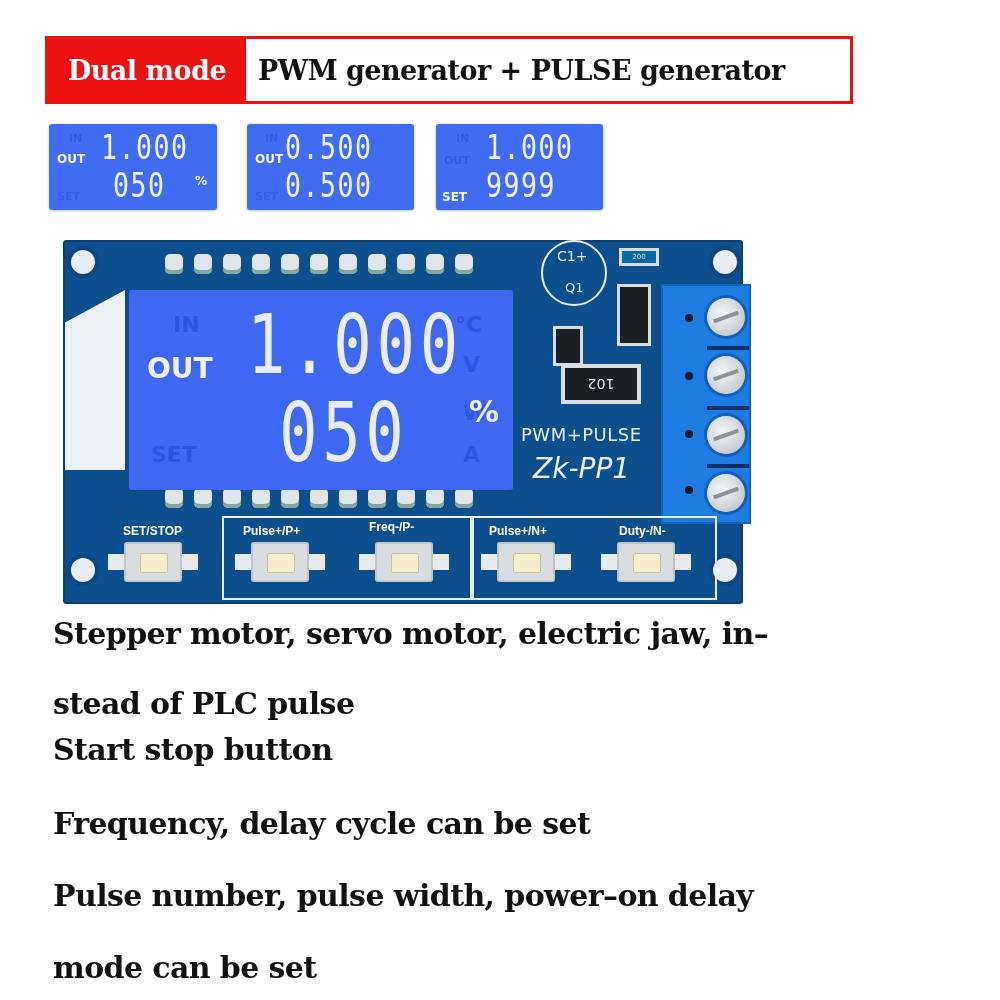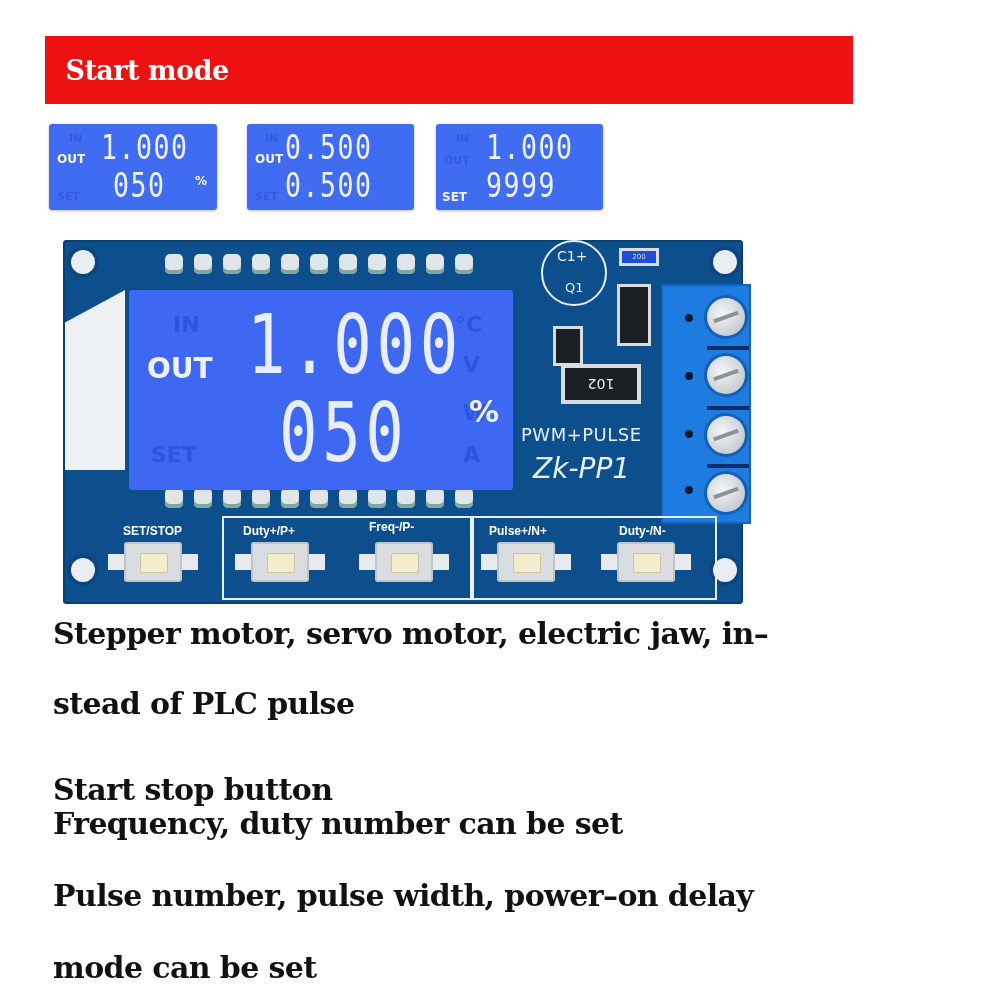--- a/index.html
+++ b/index.html
@@ -49,21 +49,22 @@
   .btn::after { content: ""; position: absolute; left: 14px; top: 9px; width: 26px; height: 18px; background: #f3eccd; border: 1px solid #c9c1a0; border-radius: 2px; }
   .btn-pad { position: absolute; width: 90px; height: 16px; background: #e7ebee; }
 
   
   .desc { position: absolute; left: 53px; color: #111111; font-weight: bold; font-size: 30px; letter-spacing: -0.6px; white-space: nowrap; }
 </style>
 </head>
 <body>
 
 <div class="banner">
-  <div class="banner-left">Start mode</div>
+  <div class="banner-left">Dual mode</div>
+  <div class="banner-right">PWM generator + PULSE generator</div>
 </div>
 
 <div class="mini" style="left:49px; width:168px;">
   <span class="ghost" style="left:20px; top:8px;">IN</span>
   <span class="ghost" style="left:8px; top:66px;">SET</span>
   <span class="lbl" style="left:8px; top:28px;">OUT</span>
   <span class="seg" style="left:52px; top:6px;">1.000</span>
   <span class="seg" style="left:64px; top:44px;">050</span>
   <span class="lbl" style="left:146px; top:50px;">%</span>
 </div>
@@ -127,21 +128,21 @@
     <span class="ghost" style="left:334px; top:152px;">A</span>
     <span class="lbl" style="left:18px; top:62px; font-size:28px;">OUT</span>
     <span class="seg" style="left:118px; top:14px;">1.000</span>
     <span class="seg" style="left:150px; top:102px;">050</span>
     <span class="lbl" style="left:340px; top:104px; font-size:30px;">%</span>
   </div>
 
   <div style="position:absolute; left:478px; top:0px; width:66px; height:66px; border:2px solid #e6f0ff; border-radius:50%;"></div>
   <span class="silk" style="left:494px; top:8px; font-size:14px;">C1+</span>
   <span class="silk" style="left:502px; top:40px; font-size:13px;">Q1</span>
-  <div style="position:absolute; left:556px; top:8px; width:40px; height:18px; background:#1d4ed8; border:3px solid #d8dde2; color:#ddd; font-size:7px; font-family:'DejaVu Sans',sans-serif; text-align:center; line-height:12px;">200</div>
+  <div style="position:absolute; left:556px; top:8px; width:40px; height:18px; background:#0369a1; border:3px solid #d8dde2; color:#ddd; font-size:7px; font-family:'DejaVu Sans',sans-serif; text-align:center; line-height:12px;">200</div>
   <div class="ic" style="left:554px; top:44px; width:34px; height:62px;"></div>
   <div class="ic" style="left:490px; top:86px; width:30px; height:40px;"></div>
   <div style="position:absolute; left:498px; top:124px; width:80px; height:40px; background:#1b1f24; border:4px solid #d8dde2; color:#e9ecef; font-family:'DejaVu Sans',sans-serif; font-size:14px; text-align:center; line-height:32px; transform:rotate(180deg);">102</div>
   <span class="silk" style="left:458px; top:184px; font-size:18px; letter-spacing:0.5px;">PWM+PULSE</span>
   <span class="silk" style="left:470px; top:212px; font-size:28px; font-style:italic;">Zk-PP1</span>
 
   <div class="terminal">
     <div class="tdot" style="top:28px;"></div>
     <div class="tdot" style="top:86px;"></div>
     <div class="tdot" style="top:144px;"></div>
@@ -155,35 +156,35 @@
     <div class="screw" style="top:188px;"></div>
   </div>
 
   <div class="btn-group-box" style="left:159px; top:276px; width:250px; height:84px;"></div>
   <div class="btn-group-box" style="left:409px; top:276px; width:245px; height:84px;"></div>
 
   <span class="btn-label" style="left:60px; top:284px;">SET/STOP</span>
   <div class="btn-pad" style="left:45px; top:314px;"></div>
   <div class="btn" style="left:61px; top:302px;"></div>
 
-  <span class="btn-label" style="left:180px; top:284px;">Duty+/P+</span>
+  <span class="btn-label" style="left:180px; top:284px;">Pulse+/P+</span>
   <div class="btn-pad" style="left:172px; top:314px;"></div>
   <div class="btn" style="left:188px; top:302px;"></div>
 
   <span class="btn-label" style="left:306px; top:280px;">Freq-/P-</span>
   <div class="btn-pad" style="left:296px; top:314px;"></div>
   <div class="btn" style="left:312px; top:302px;"></div>
 
   <span class="btn-label" style="left:426px; top:284px;">Pulse+/N+</span>
   <div class="btn-pad" style="left:418px; top:314px;"></div>
   <div class="btn" style="left:434px; top:302px;"></div>
 
   <span class="btn-label" style="left:556px; top:284px;">Duty-/N-</span>
   <div class="btn-pad" style="left:538px; top:314px;"></div>
   <div class="btn" style="left:554px; top:302px;"></div>
 </div>
 
 <div class="desc" style="top:616px;">Stepper motor, servo motor, electric jaw, in–</div>
 <div class="desc" style="top:686px;">stead of PLC pulse</div>
-<div class="desc" style="top:732px;margin-top:40px;">Start stop button</div>
-<div class="desc" style="top:806px;">Frequency, duty number can be set</div>
+<div class="desc" style="top:732px;">Start stop button</div>
+<div class="desc" style="top:806px;">Frequency, delay cycle can be set</div>
 <div class="desc" style="top:878px;">Pulse number, pulse width, power–on delay</div>
 <div class="desc" style="top:950px;">mode can be set</div>
 
 </body></html>

